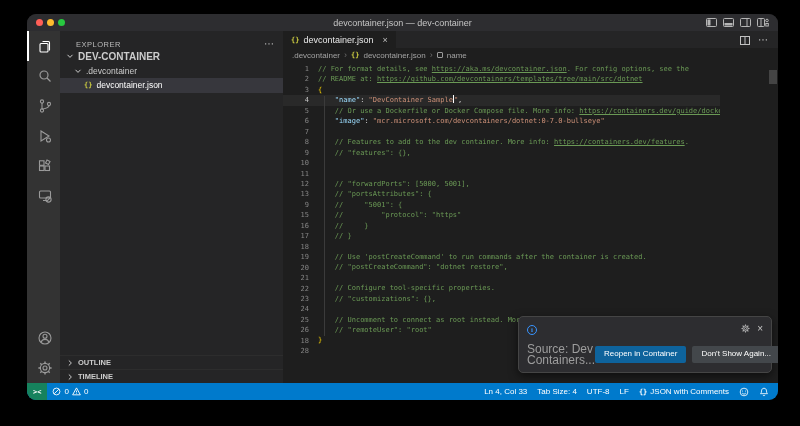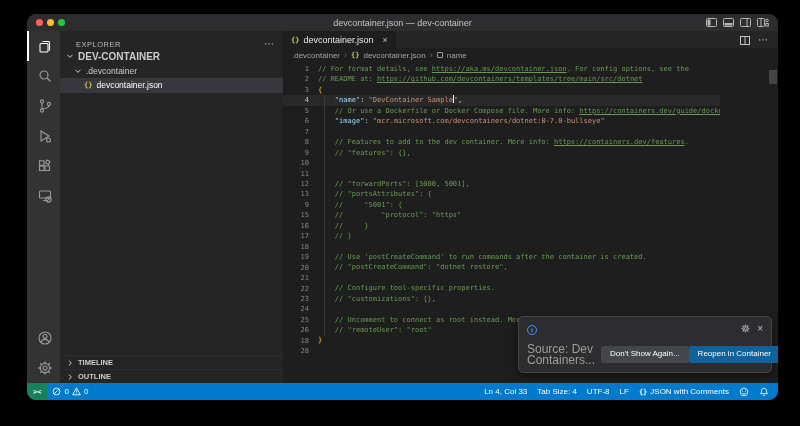--- a/index.html
+++ b/index.html
@@ -229,27 +229,27 @@
       </div>
       <div class="row indent2 sel">
         <span class="json-ico">{}</span>
         <span>devcontainer.json</span>
       </div>
       <div class="sb-spacer"></div>
       <div class="sb-section">
         <svg width="8" height="8" viewBox="0 0 8 8">
             <path d="M2.8 1.5 L5.4 4 L2.8 6.5" stroke="#cccccc" fill="none" stroke-width="1"></path>
           </svg>
-        <span>TIMELINE</span>
+        <span>OUTLINE</span>
       </div>
       <div class="sb-section">
         <svg width="8" height="8" viewBox="0 0 8 8">
             <path d="M2.8 1.5 L5.4 4 L2.8 6.5" stroke="#cccccc" fill="none" stroke-width="1"></path>
           </svg>
-        <span>OUTLINE</span>
+        <span>TIMELINE</span>
       </div>
     </div>
 
     <div class="editor">
       <div class="tabbar">
         <div class="tab">
           <span class="json-ico">{}</span>
           <span>devcontainer.json</span>
           <span class="close">×</span>
         </div>
@@ -382,22 +382,22 @@
                       <line x1="11.4" y1="11.4" x2="13" y2="13"></line>
                       <line x1="3" y1="13" x2="4.6" y2="11.4"></line>
                       <line x1="11.4" y1="4.6" x2="13" y2="3"></line>
                     </g>
                   </svg></span>
               <span class="x">×</span>
             </div>
           </div>
           <div class="toast-row2">
             <span class="toast-src">Source: Dev Containers...</span>
+            <span class="btn primary">Reopen in Container</span>
             <span class="btn secondary">Don't Show Again...</span>
-            <span class="btn primary">Reopen in Container</span>
           </div>
         </div>
       </div>
     </div>
   </div>
 
   <div class="statusbar">
     <div class="remote-badge">
       <span>&gt;&lt;</span>
     </div>

